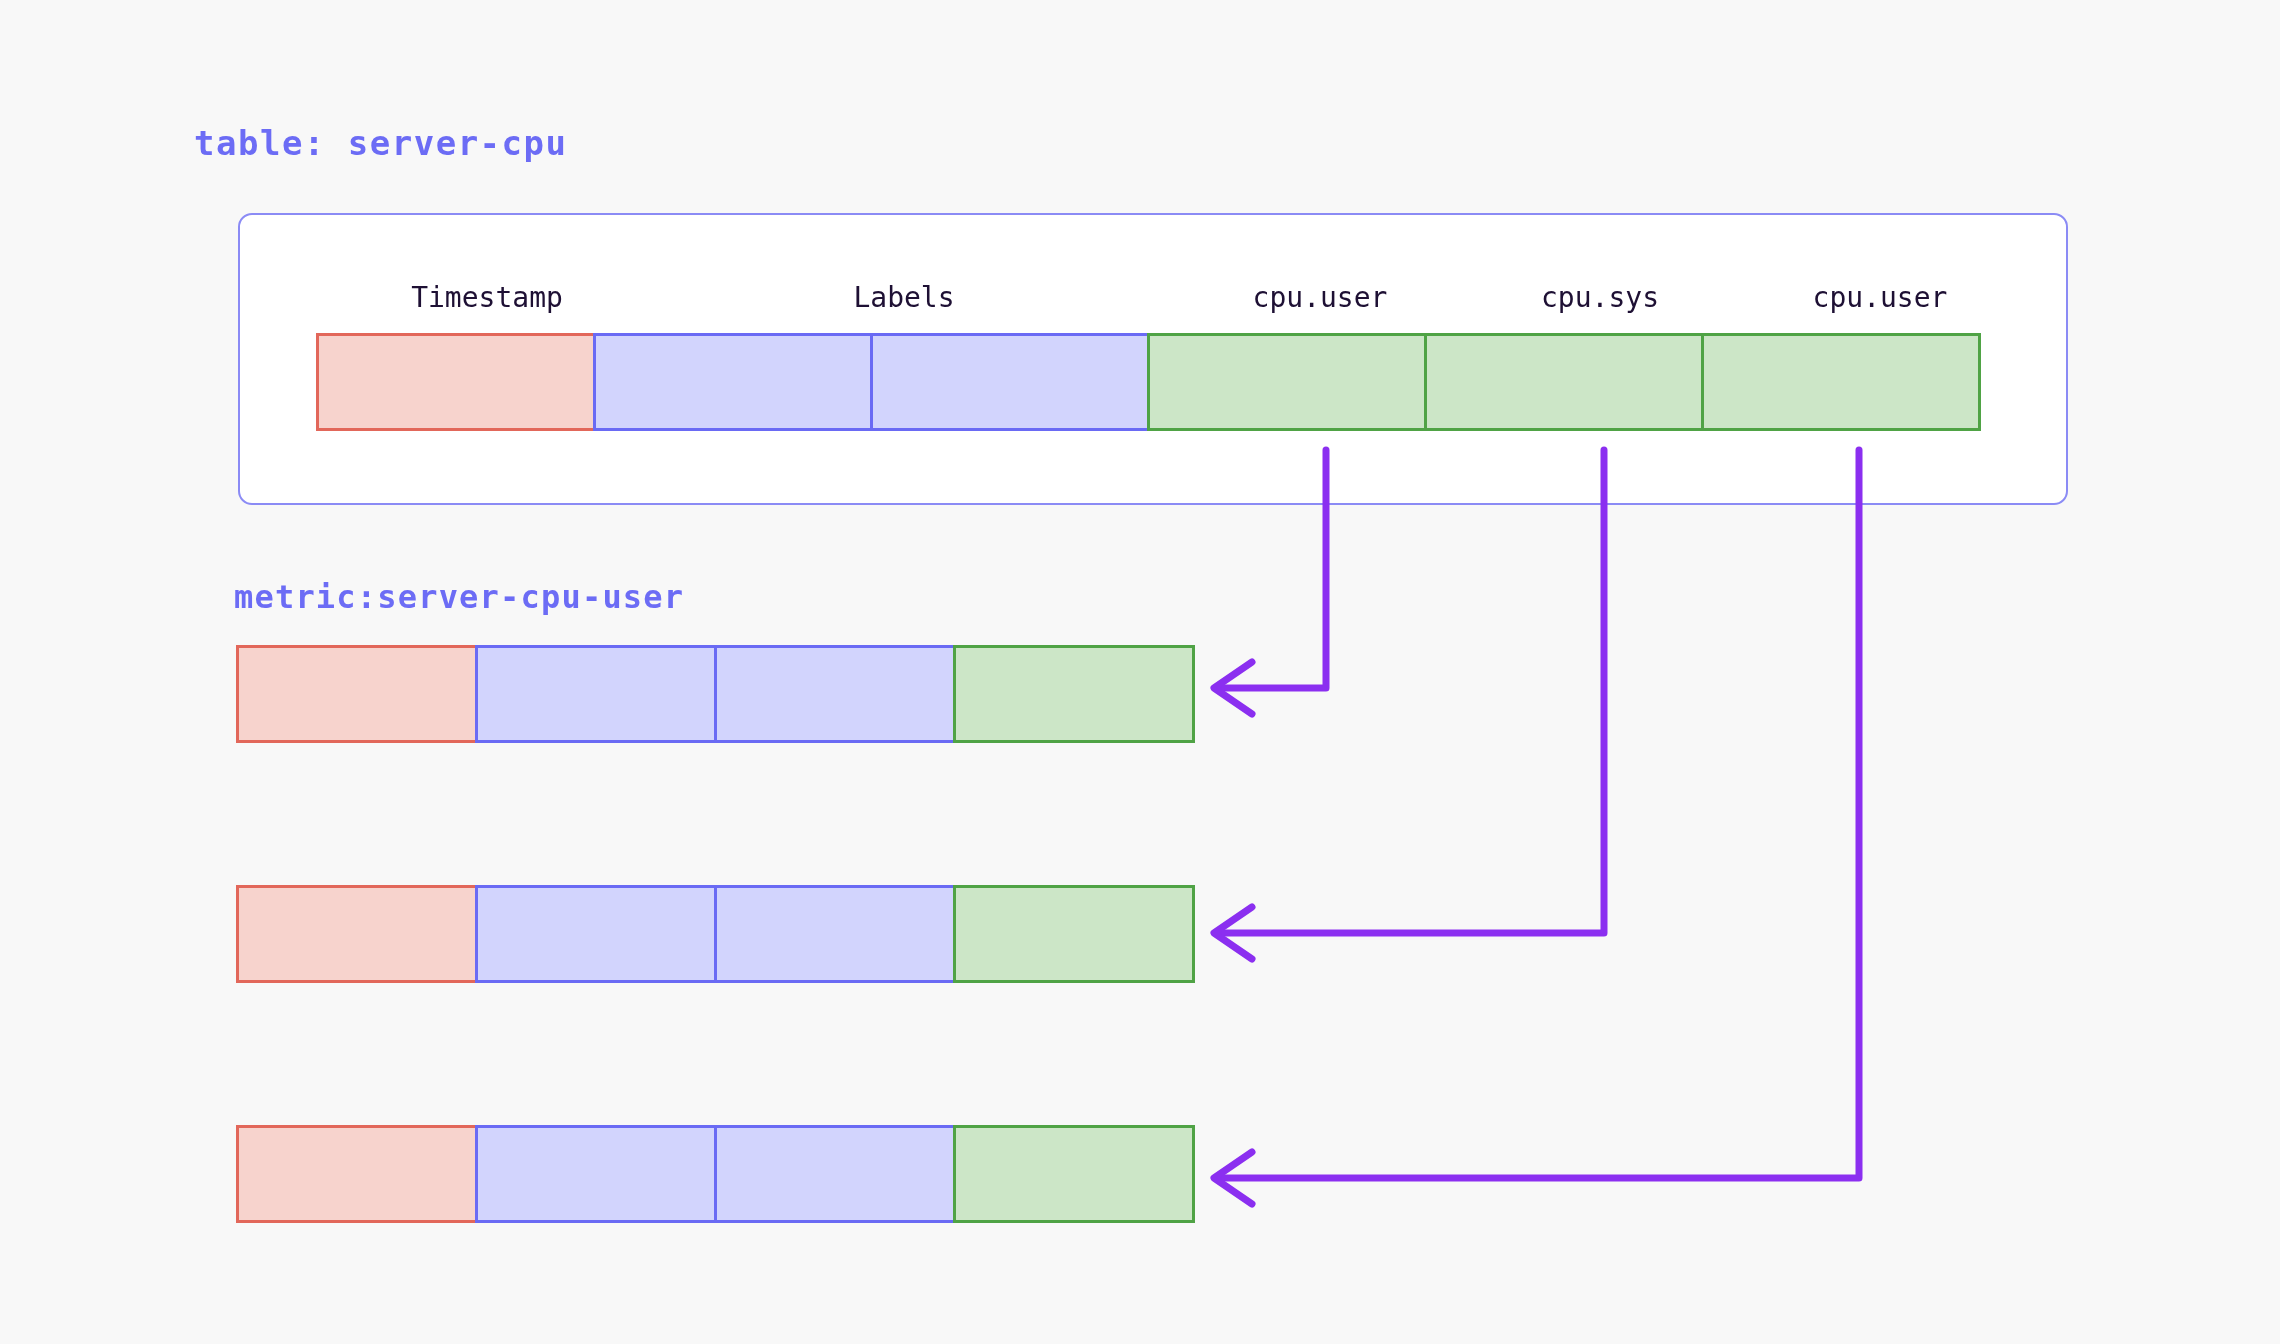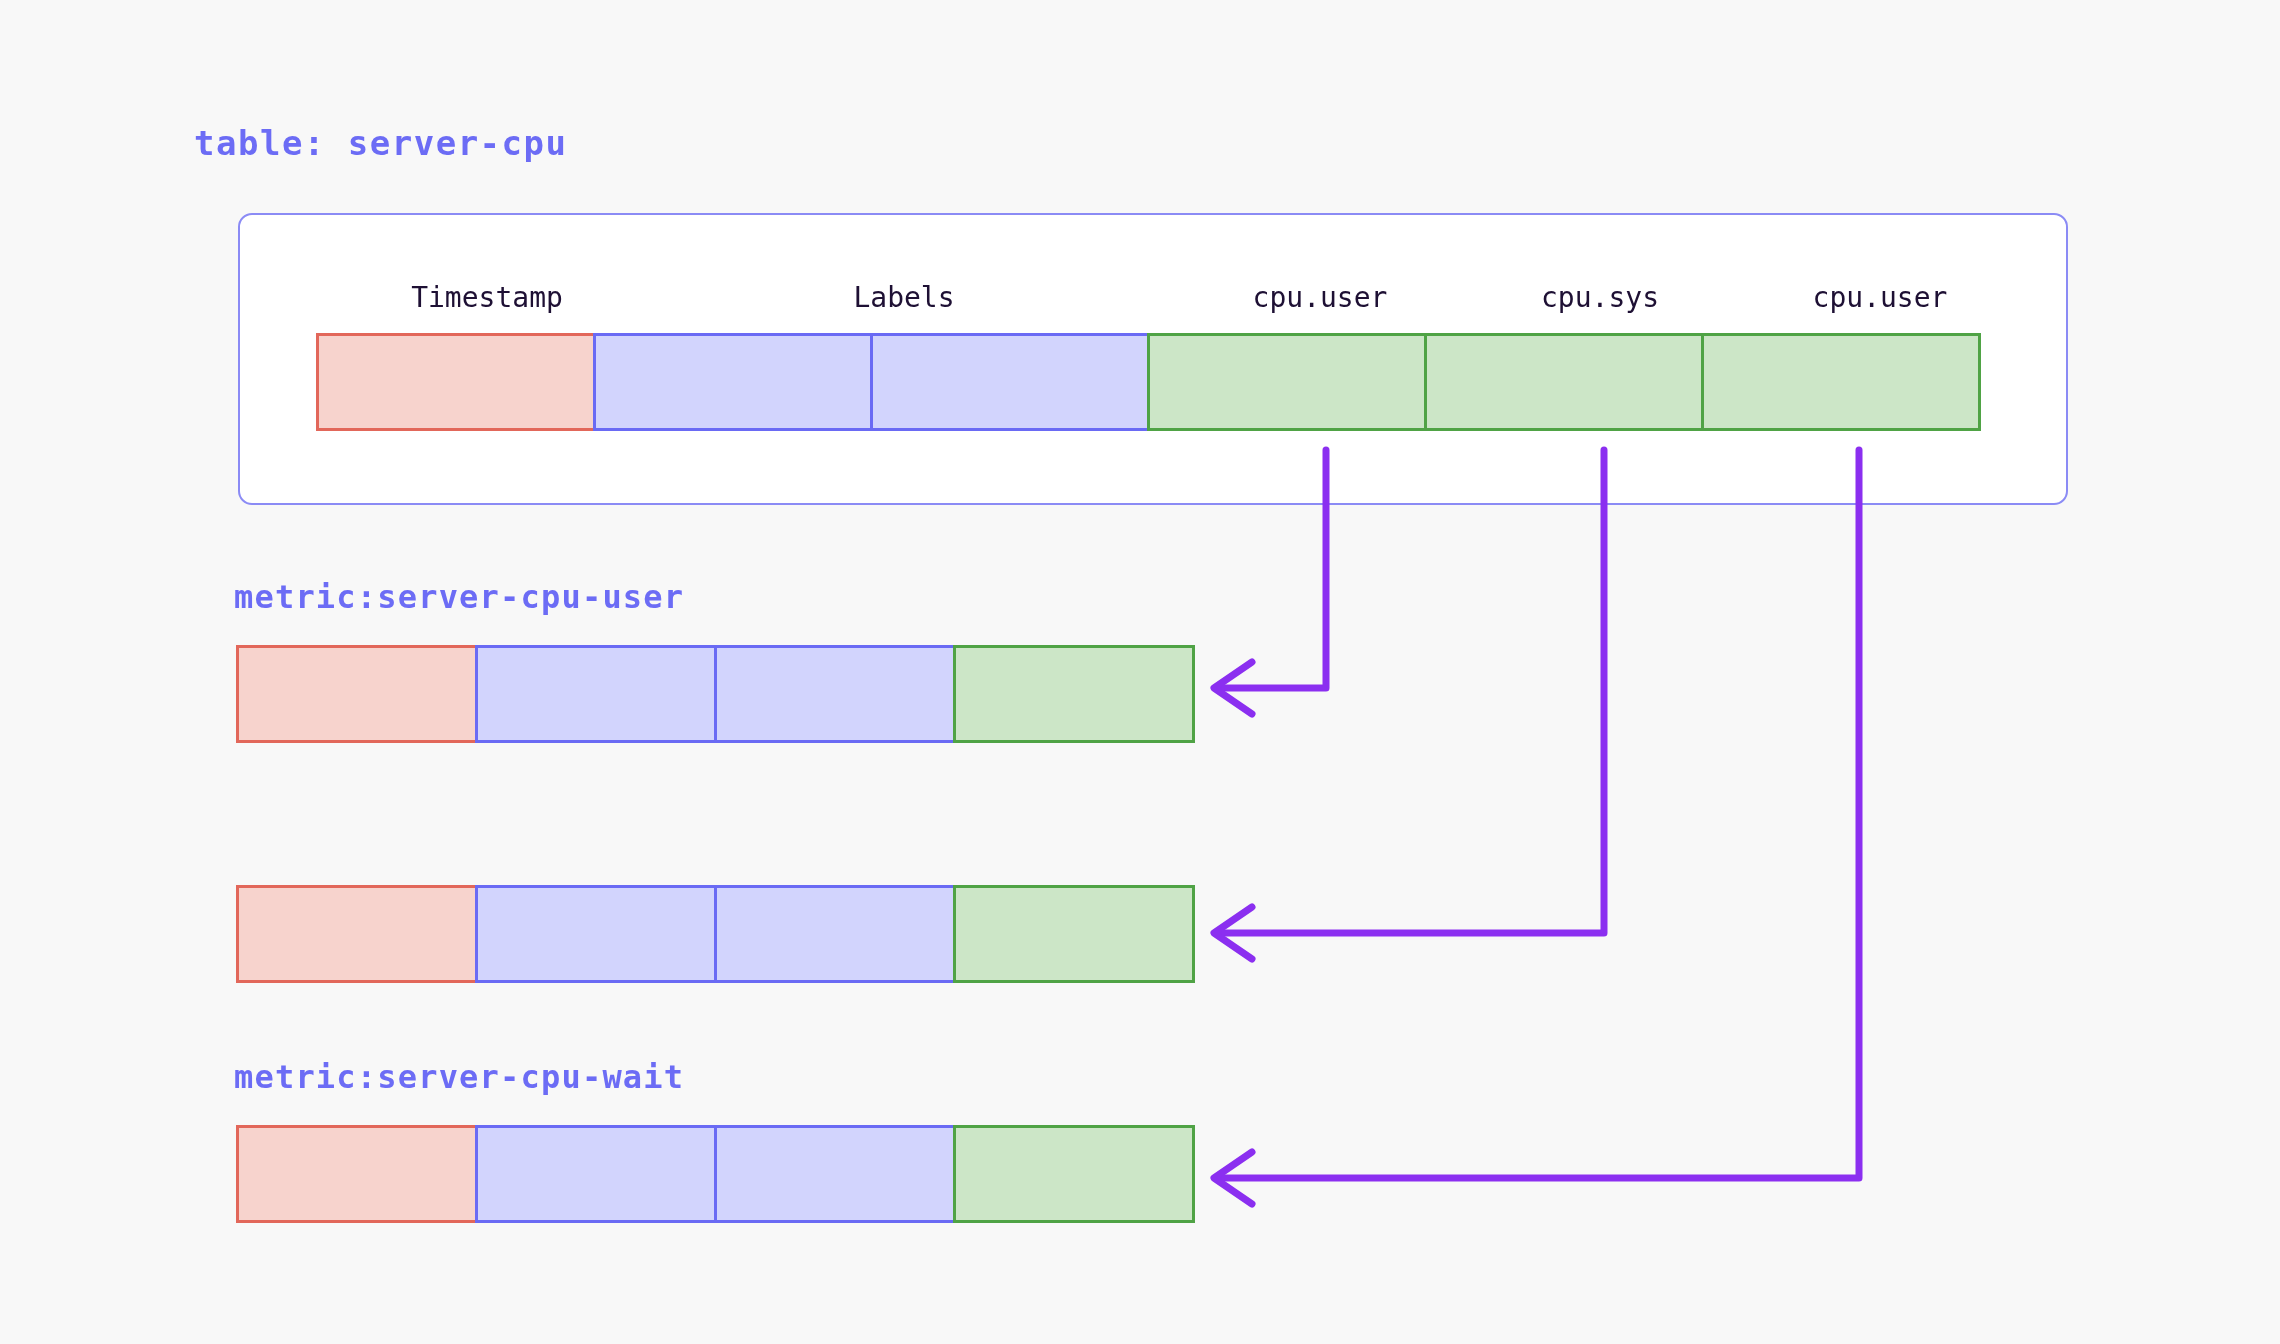--- a/index.html
+++ b/index.html
@@ -124,21 +124,20 @@
     <div class="cell c-green" style="width:242px;height:98px;"></div>
   </div>
 
   <div class="cell-row" style="left:222px; top:885px;">
     <div class="cell c-red" style="width:242px;height:98px;"></div>
     <div class="cell c-blue" style="width:242px;height:98px;"></div>
     <div class="cell c-blue" style="width:242px;height:98px;"></div>
     <div class="cell c-green" style="width:242px;height:98px;"></div>
   </div>
 
-  <div class="title-metric" style="top:1058px">metric:server-cpu-wait</div>
   <div class="cell-row" style="left:222px; top:1125px;">
     <div class="cell c-red" style="width:242px;height:98px;"></div>
     <div class="cell c-blue" style="width:242px;height:98px;"></div>
     <div class="cell c-blue" style="width:242px;height:98px;"></div>
     <div class="cell c-green" style="width:242px;height:98px;"></div>
   </div>
 
   <svg class="arrows" viewBox="0 0 2280 1344">
     <g fill="none" stroke="#8b2ff0" stroke-width="7" stroke-linecap="round" stroke-linejoin="round">
 

